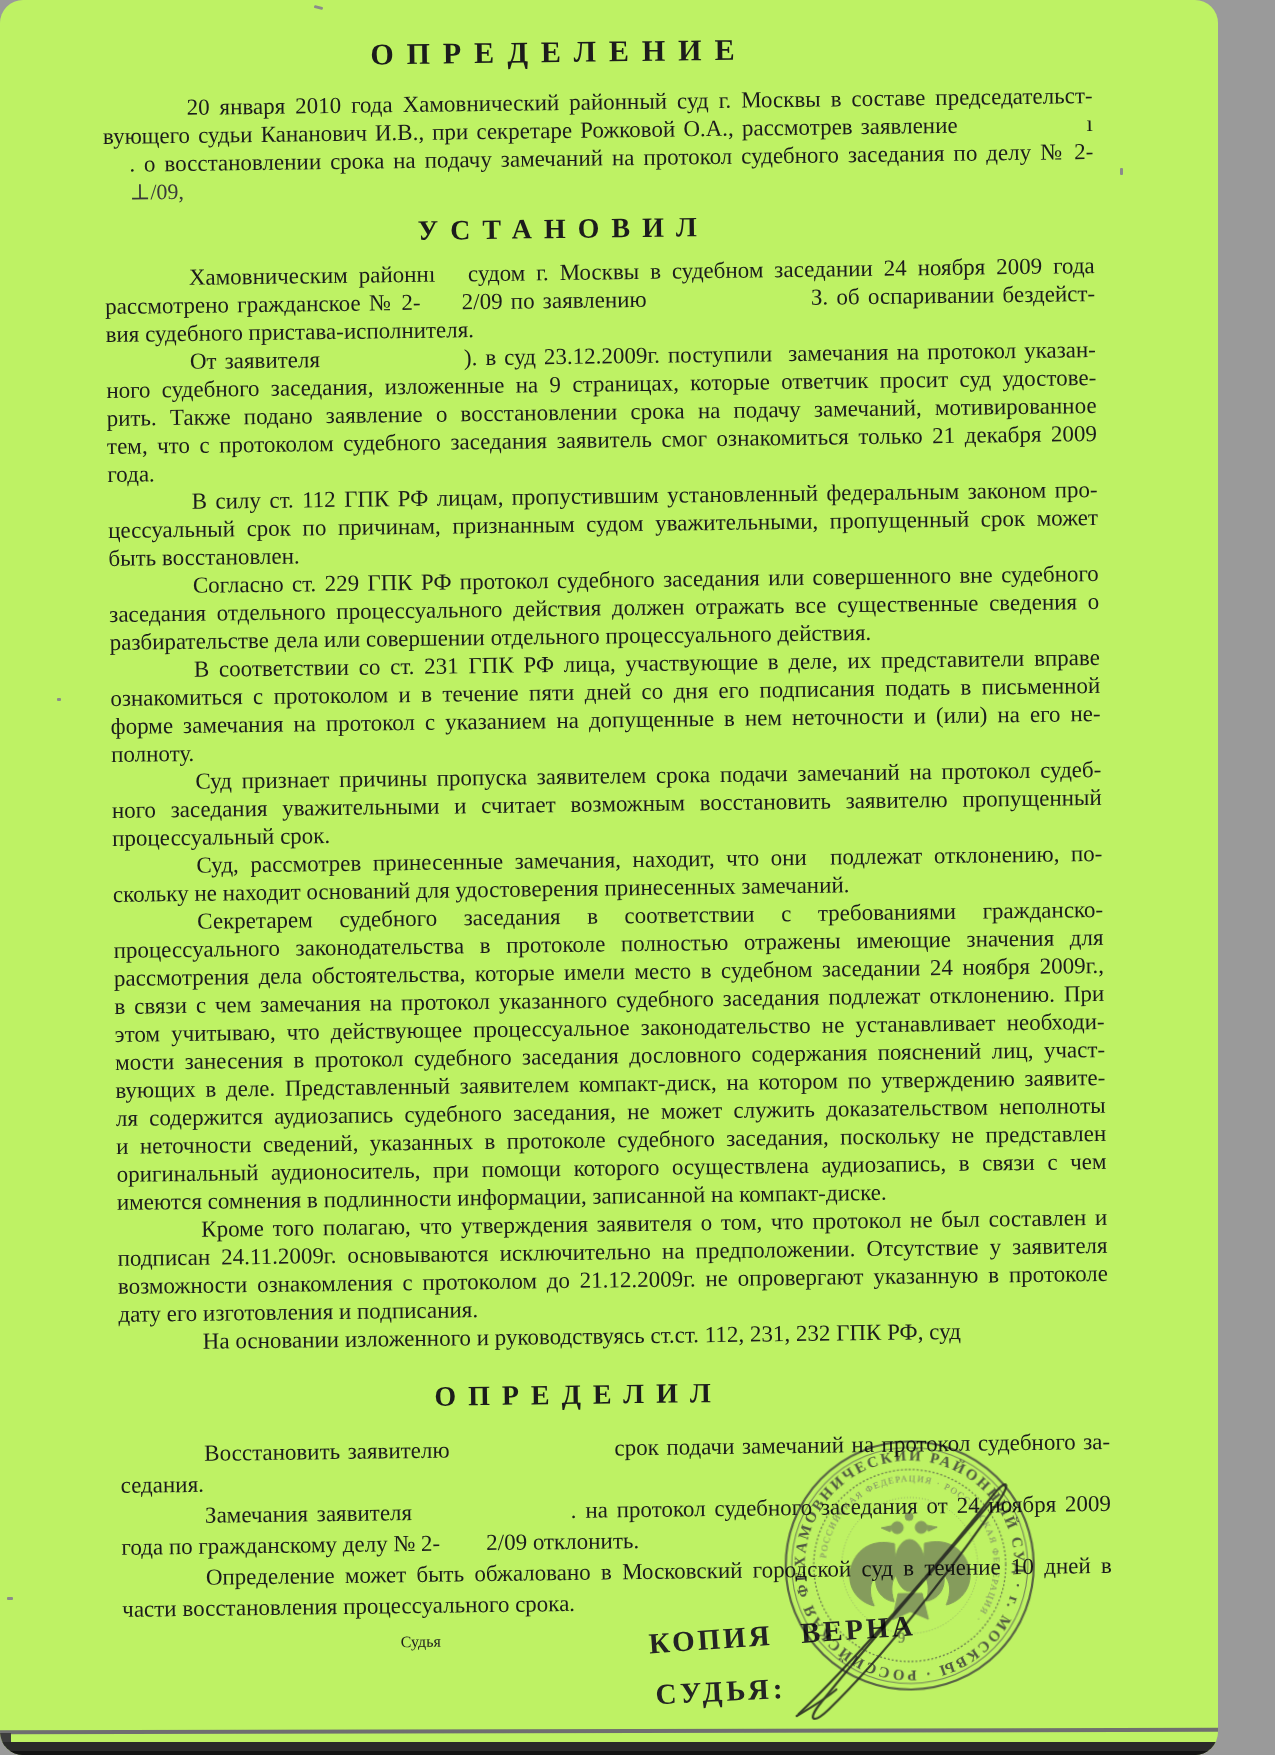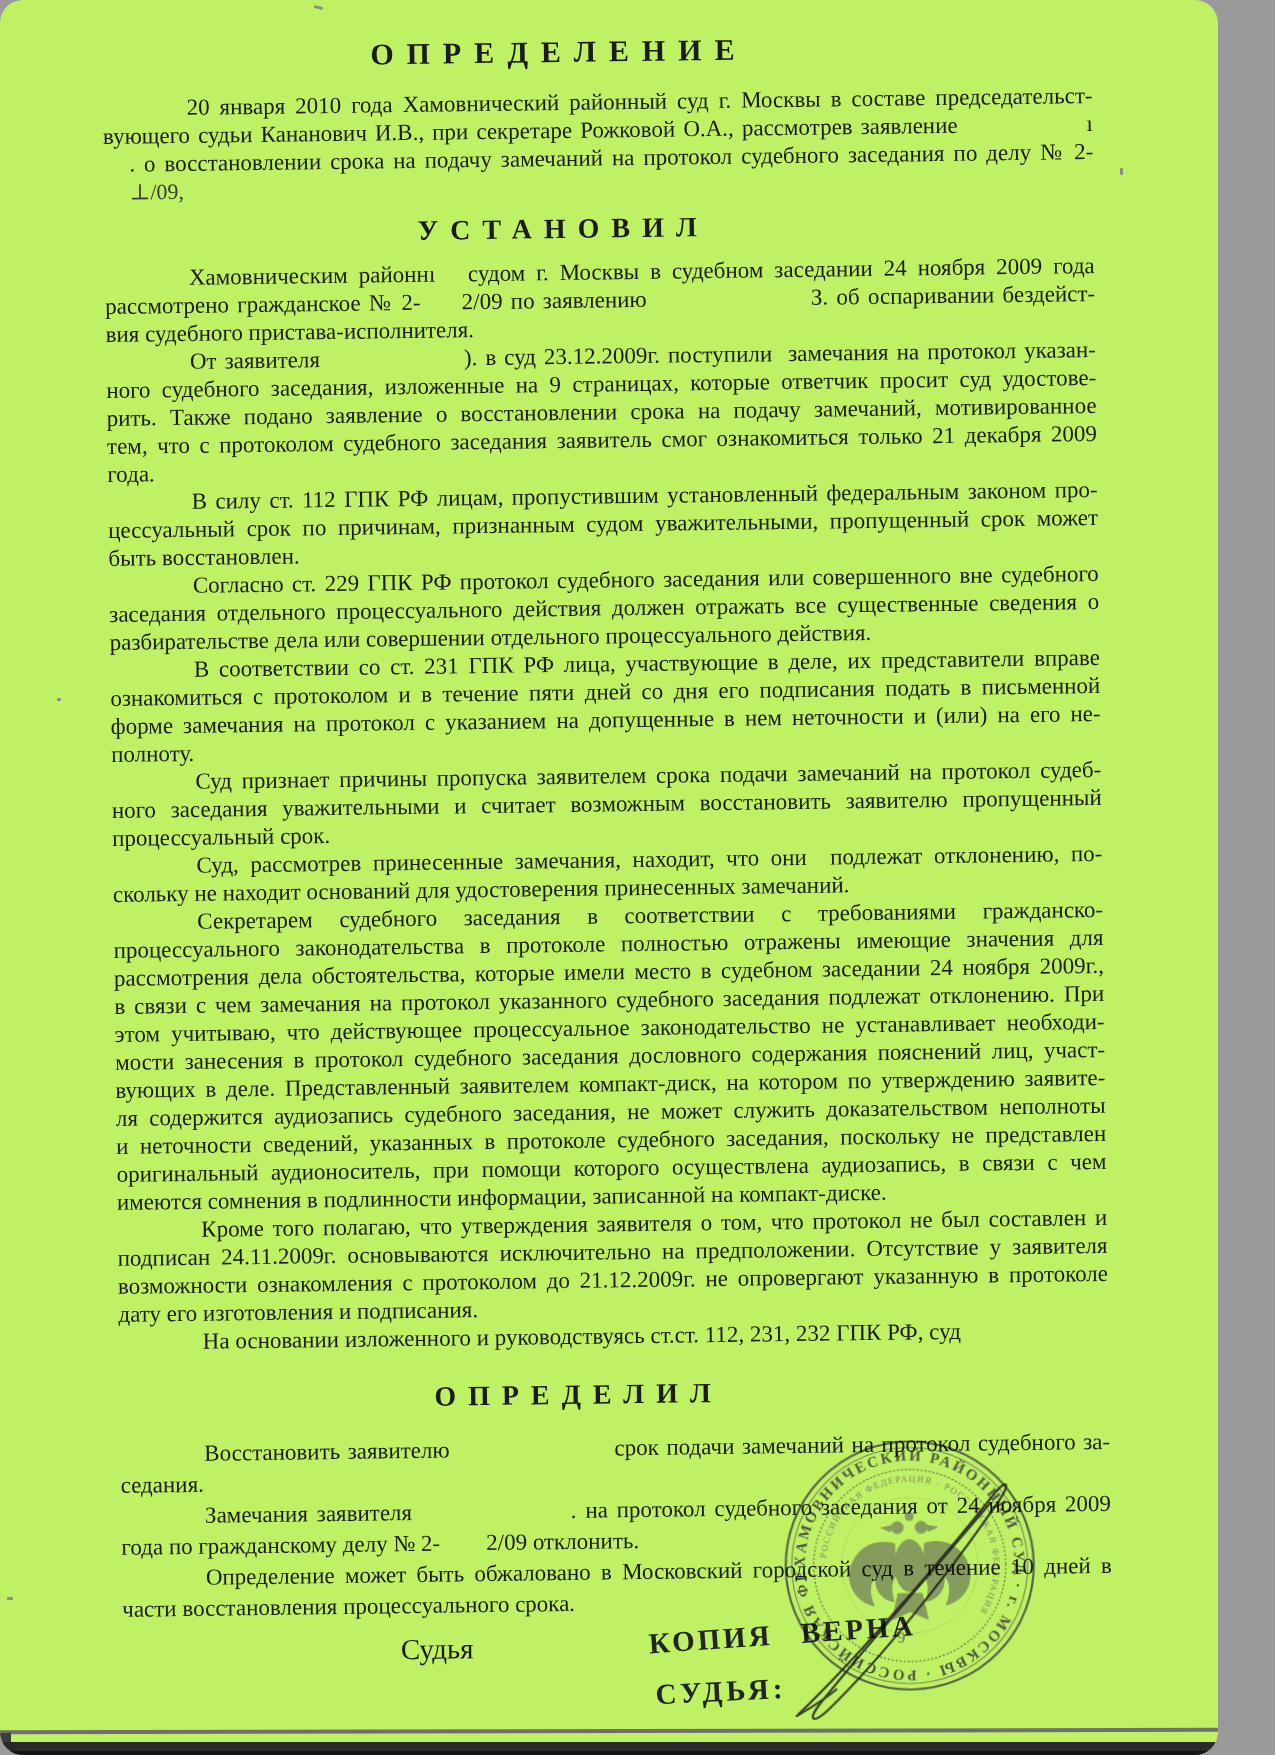--- a/index.html
+++ b/index.html
@@ -16,21 +16,21 @@
   .h-opr{margin:28px 0 22px;}
   .para-block{font-size:23px;}
   .line{text-align:justify;text-align-last:justify;line-height:28px;}
   .line.last{text-align-last:left;}
   .line.first{text-indent:84px;}
   .intro{margin-top:20px;}
   .intro .line:nth-child(3),.intro .line:nth-child(4){padding-left:26px;}
   .intro .line:nth-child(4){font-size:22px;color:#3a3a3a;}
   .res-paras .line{line-height:31px;}
   .sig-area{position:relative;height:130px;margin-top:2px;}
-  .judge-label{position:absolute;left:278px;top:10px;font-size:29px;font-family:Liberation Serif, serif;}
+  .judge-label{position:absolute;left:278px;top:10px;font-size:16px;font-family:Liberation Serif, serif;}
   .stamp-copy{position:absolute;left:526px;top:0px;font-size:29px;font-weight:700;
     letter-spacing:3px;word-spacing:18px;transform:rotate(-3.2deg);color:#242424;
     font-family:"Liberation Serif",serif;}
   .stamp-judge{position:absolute;left:532px;top:56px;font-size:29px;font-weight:700;
     letter-spacing:4px;transform:rotate(-2deg);color:#242424;}
   .seal{position:absolute;left:756px;top:1424px;mix-blend-mode:multiply;
     filter:blur(0.3px);}
   .speck{position:absolute;background:#8b8b8b;border-radius:1px;}
   .edge-line{position:absolute;left:0;right:0;top:1729px;height:4px;background:#6f6f6f;
     transform:rotate(-0.12deg);}

